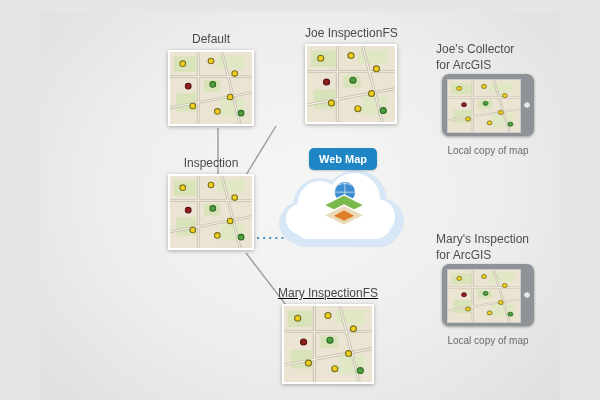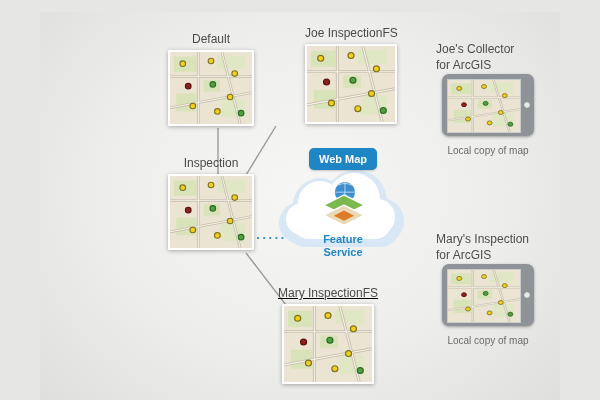--- a/index.html
+++ b/index.html
@@ -161,24 +161,20 @@
   <div class="layers-icon">
     <svg viewBox="0 0 52 56">
       <circle cx="27" cy="13" r="11" fill="#3e8ed0"></circle>
       <path d="M16,13 h22 M27,2 v22 M19.5,5.5 a14,11 0 0 1 15,0 M19.5,20.5 a14,11 0 0 0 15,0" stroke="rgba(255,255,255,.65)" stroke-width="1" fill="none"></path>
       <polygon points="26,16 48,27 26,38 4,27" fill="#7cb94d" stroke="#ffffff" stroke-width="1.5"></polygon>
       <polygon points="26,27 48,38 26,49 4,38" fill="#ead9b6" stroke="#ffffff" stroke-width="1.5"></polygon>
       <polygon points="26,33 37,38.5 26,44 15,38.5" fill="#de7c28"></polygon>
     </svg>
   </div>
 
-  <div class="feature-service">
-    <span>Feature</span>
-    <span>Service</span>
-  </div>
 
   <div class="device-title" style="left:396px;top:30px;">
     <span>Joe's Collector</span>
     <span>for ArcGIS</span>
   </div>
   <div class="tablet" style="left:402px;top:62px;">
     <div class="screen">
       <svg viewBox="0 0 90 80" preserveAspectRatio="none">
           <use href="#map-tile"></use>
         </svg>

